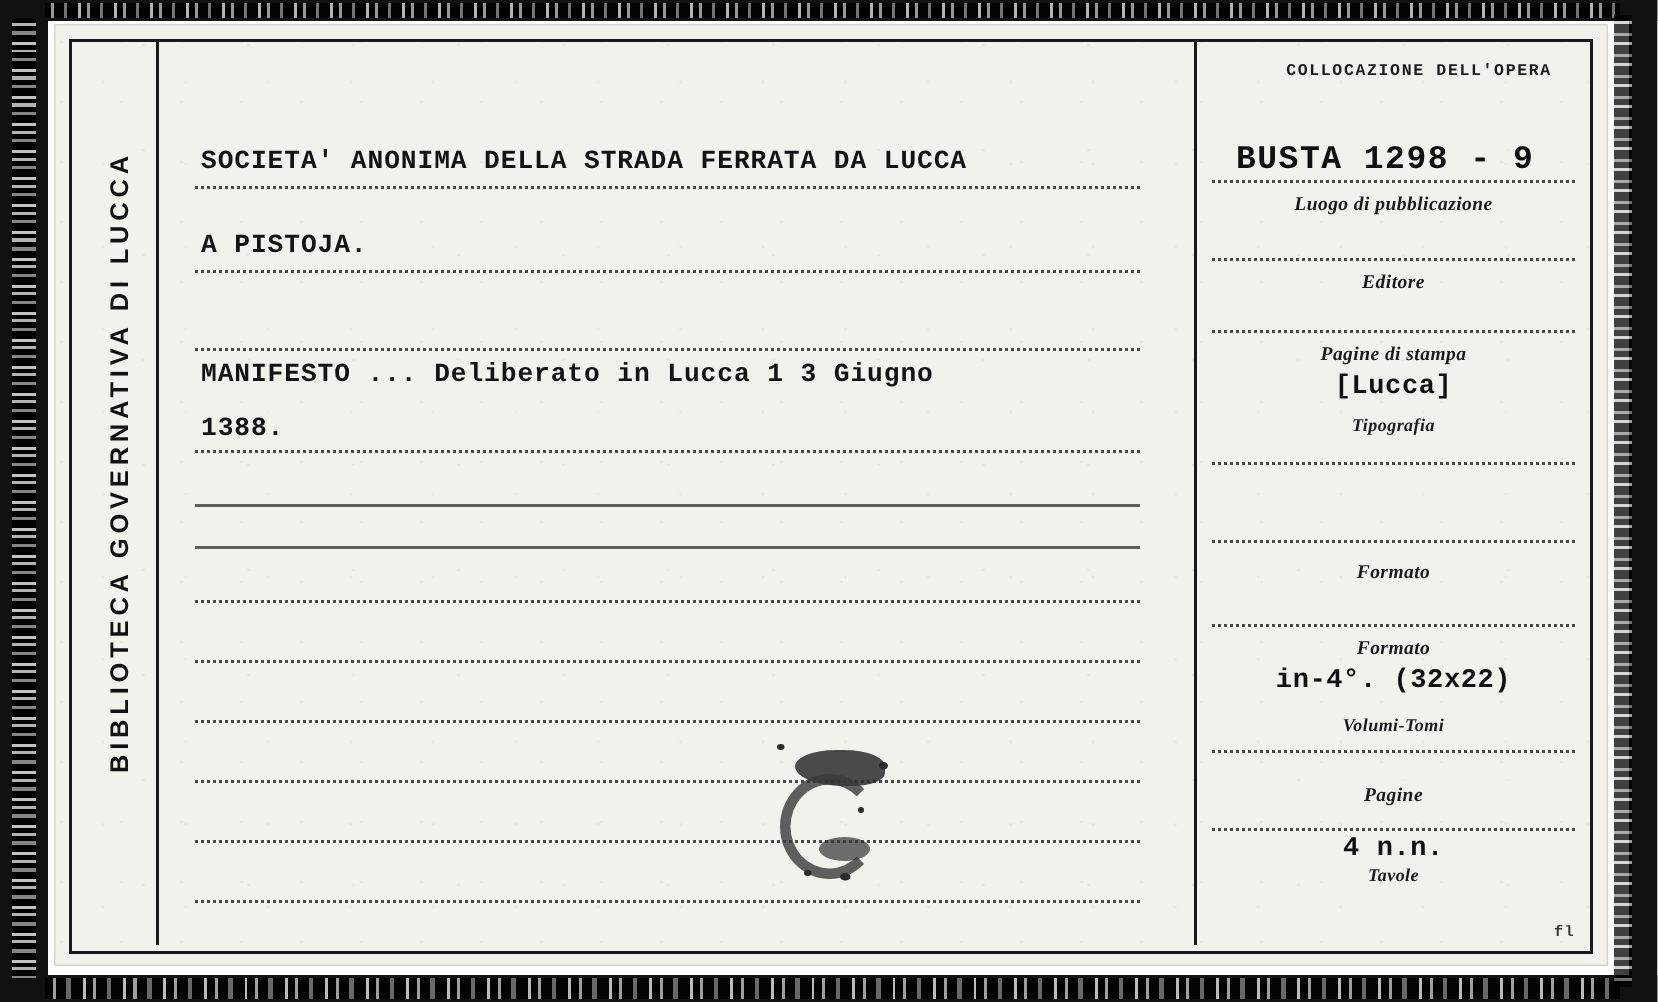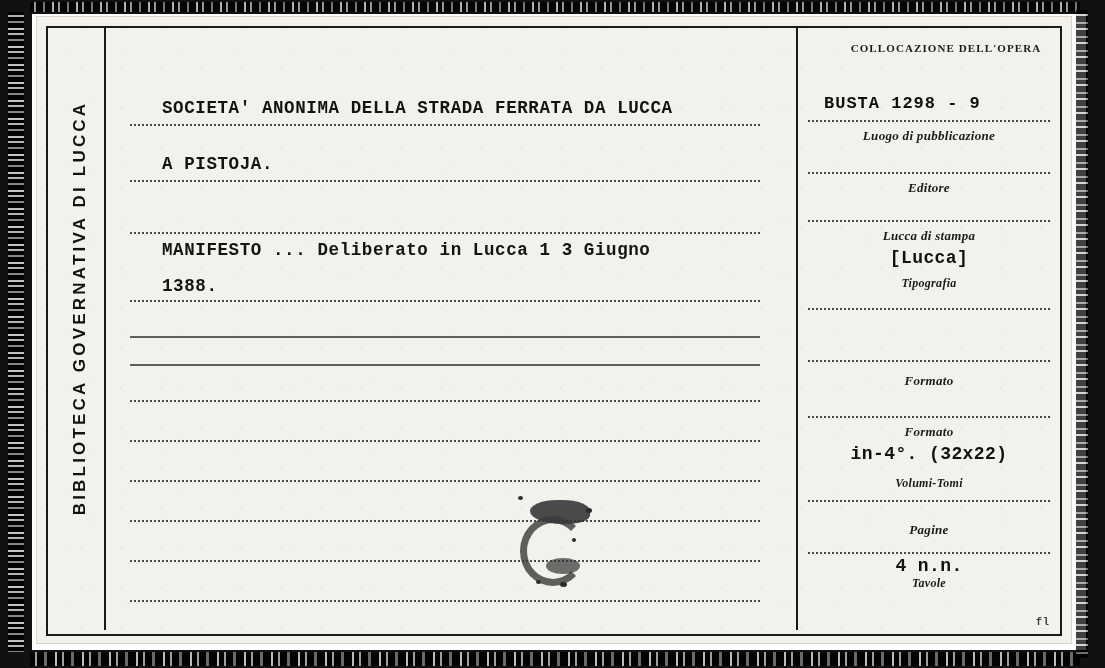--- a/index.html
+++ b/index.html
@@ -153,39 +153,38 @@
 
   .entry {
     position: absolute;
     left: 28px;
     font-family: "Liberation Mono", monospace;
     font-size: 17.5px;
     font-weight: 700;
     letter-spacing: .6px;
     color: #131313;
     white-space: nowrap;
-    margin-left: 28px;
   }
 
   
   .right-col {
     position: absolute;
     left: 760px;
     top: 12px;
     width: 262px;
     height: 602px;
     border-left: 2px solid #1a1a1a;
   }
   .coll-label {
     position: absolute;
     left: 760px;
     top: 26px;
     width: 300px;
     text-align: center;
-    font-family: Liberation Serif, serif;
+    font-family: Liberation Mono, monospace;
     font-size: 11px;
     font-weight: 700;
     letter-spacing: 1.1px;
     color: #1b1b1b;
   }
   .rc-field {
     position: absolute;
     width: 262px;
     text-align: center;
   }
@@ -214,21 +213,21 @@
     border-top: 2px dotted #2b2b2b;
     opacity: .85;
   }
 
   
   .busta {
     position: absolute;
     left: 788px;
     top: 78px;
     font-family: "Liberation Mono", monospace;
-    font-size: 17px;
+    font-size: 22px;
     font-weight: 700;
     letter-spacing: 1px;
     color: #101010;
     white-space: nowrap;
   }
 
   
   .smudge {
     position: absolute;
     left: 480px;
@@ -352,21 +351,21 @@
 
       <div class="rc-field" style="top:100px;">
         <div class="rc-caption">Luogo di pubblicazione</div>
       </div>
 
       <div class="rc-field" style="top:152px;">
         <div class="rc-caption">Editore</div>
       </div>
 
       <div class="rc-field" style="top:200px;">
-        <div class="rc-caption">Lucca di stampa</div>
+        <div class="rc-caption">Pagine di stampa</div>
         <div class="rc-value" style="margin-top:4px;">[Lucca]</div>
       </div>
 
       <div class="rc-field" style="top:248px;">
         <div class="rc-caption small">Tipografia</div>
       </div>
 
 
       <div class="rc-field" style="top:345px;">
         <div class="rc-caption">Formato</div>

